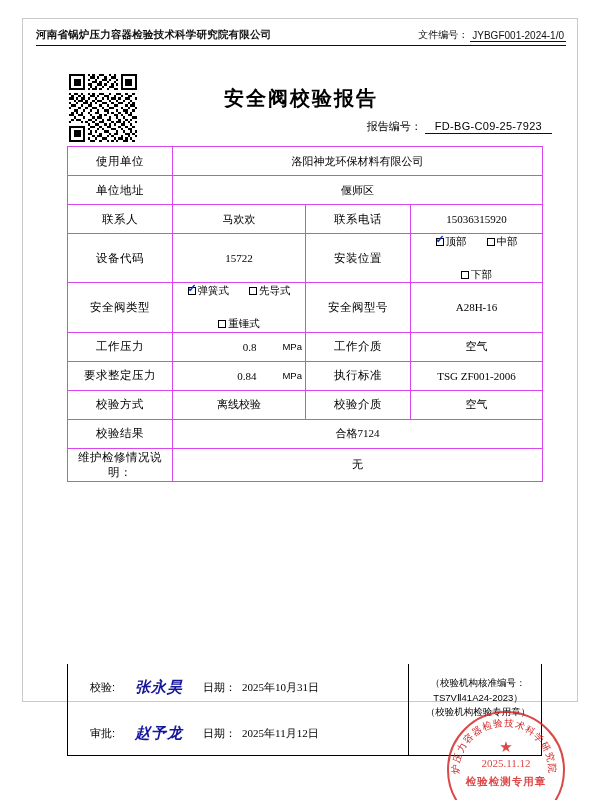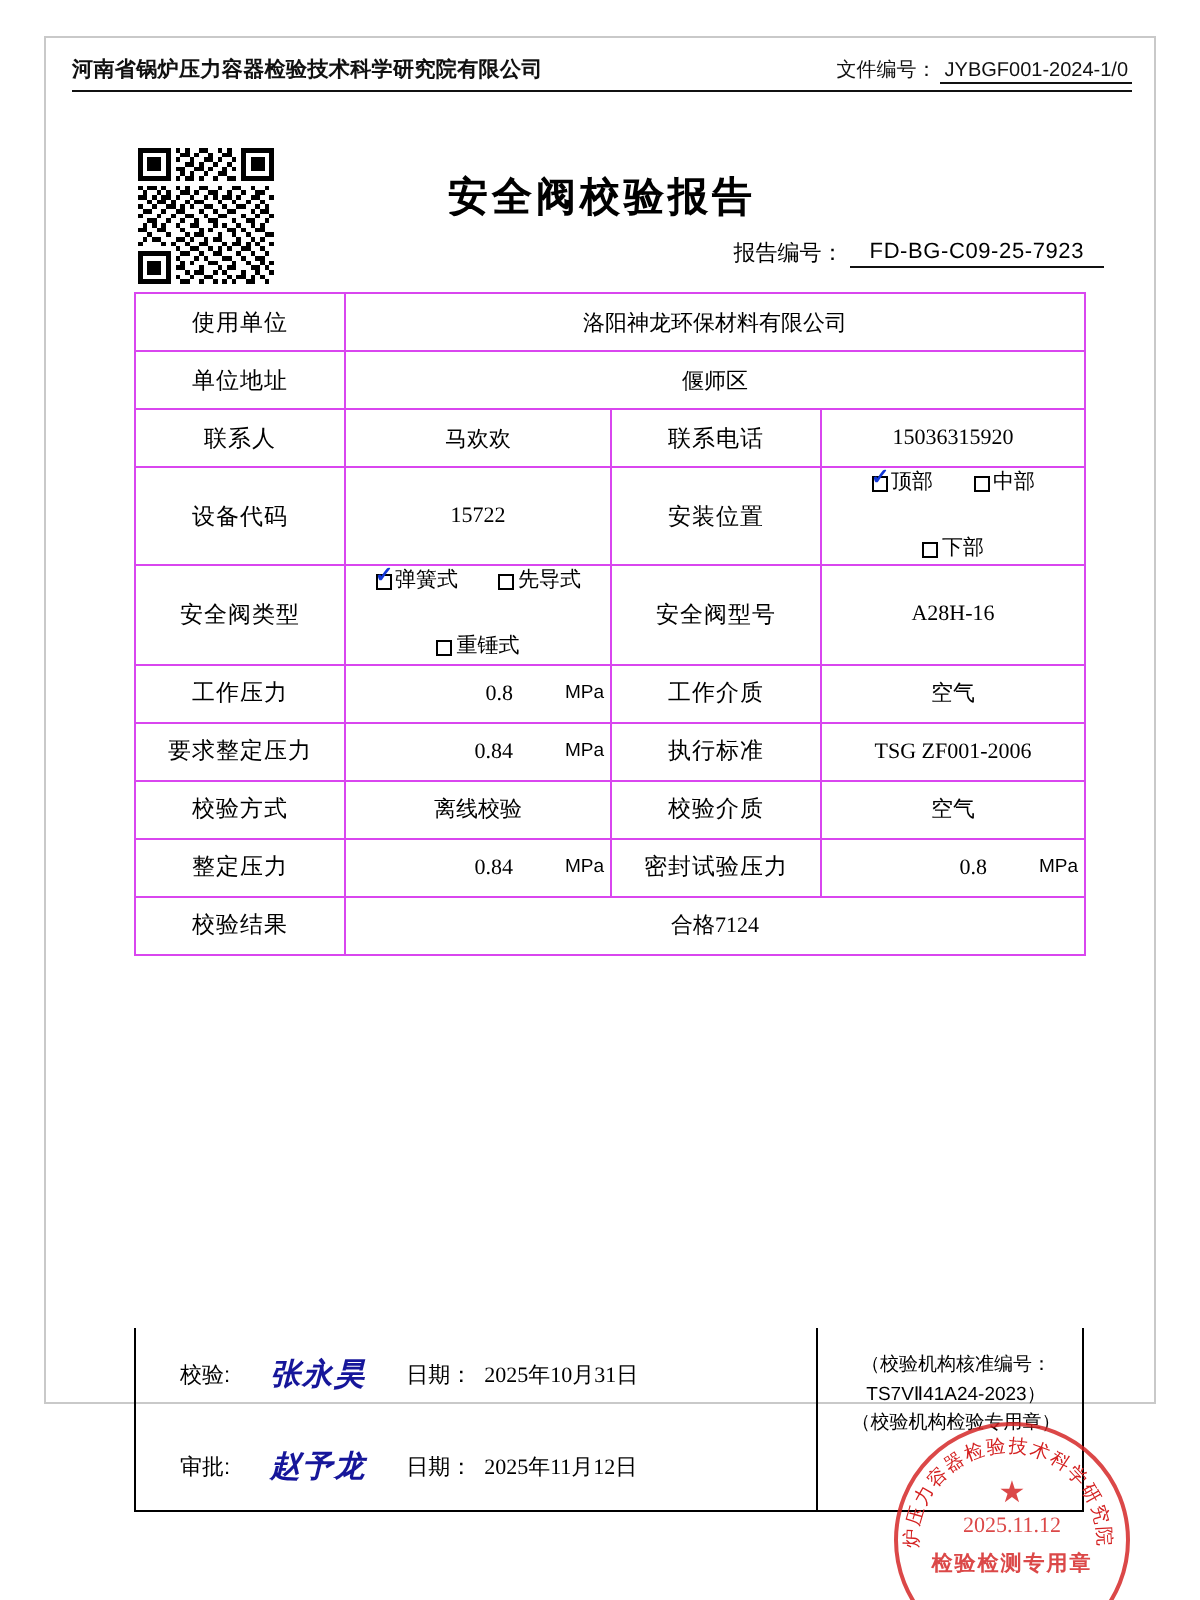--- a/index.html
+++ b/index.html
@@ -600,38 +600,26 @@
           <td class="lbl-cell">执行标准</td>
           <td class="val-hand">TSG ZF001-2006</td>
         </tr>
         <tr>
           <td class="lbl-cell">校验方式</td>
           <td class="val-hand">离线校验</td>
           <td class="lbl-cell">校验介质</td>
           <td class="val-hand">空气</td>
         </tr>
         <tr>
-          <td class="lbl-cell">整定压力</td>
-          <td>
-            <div class="cellflex">
-              <span class="val-hand">0.84</span>
-              <span class="u">MPa</span>
-            </div>
-          </td>
-          <td class="lbl-cell">密封试验压力</td>
-          <td>
-            <div class="cellflex">
-              <span class="val-hand">0.8</span>
-              <span class="u">MPa</span>
-            </div>
-          </td>
-        </tr>
-        <tr>
           <td class="lbl-cell lbl-mid tall-result">校验结果</td>
           <td colspan="3" class="area tall-result">合格7124</td>
+        </tr>
+        <tr>
+          <td class="lbl-cell lbl-mid tall-maint">维护检修情况说明：</td>
+          <td colspan="3" class="area tall-maint">无</td>
         </tr>
       </tbody>
     </table>
 
     <div class="signbox">
       <div class="signrow r1">
         <span>校验:</span>
         <span class="sign-name">张永昊</span>
         <span>日期：</span>
         <span class="sign-date">2025年10月31日</span>

